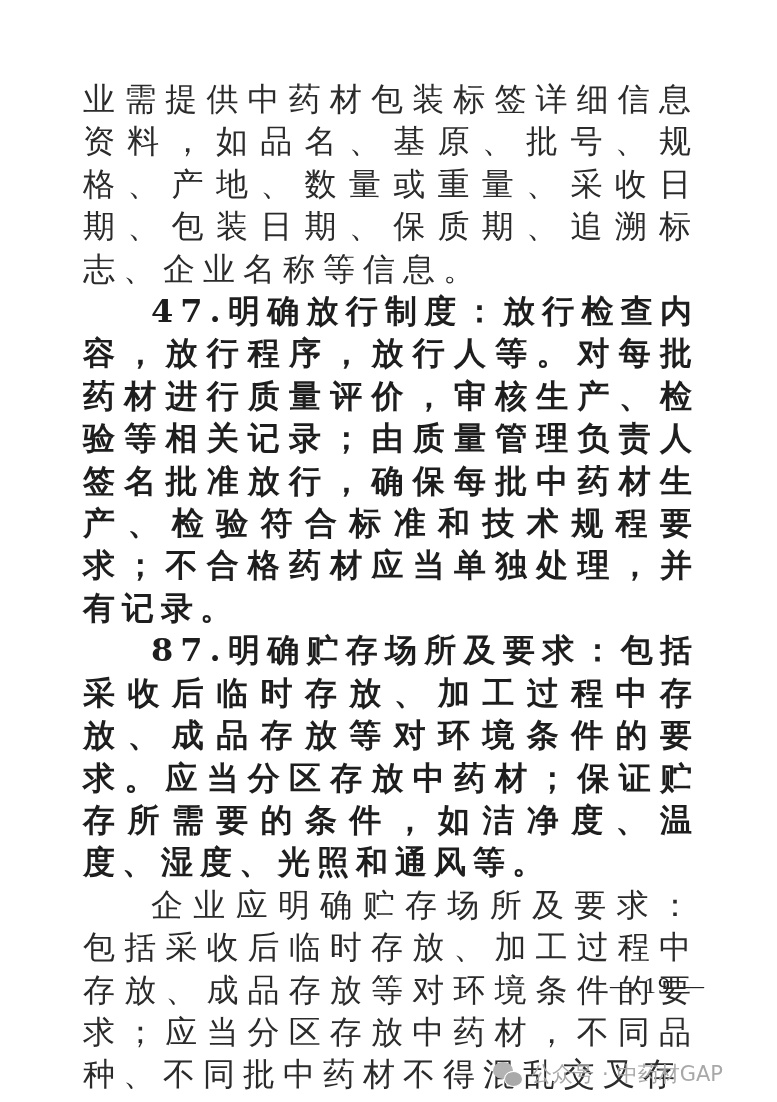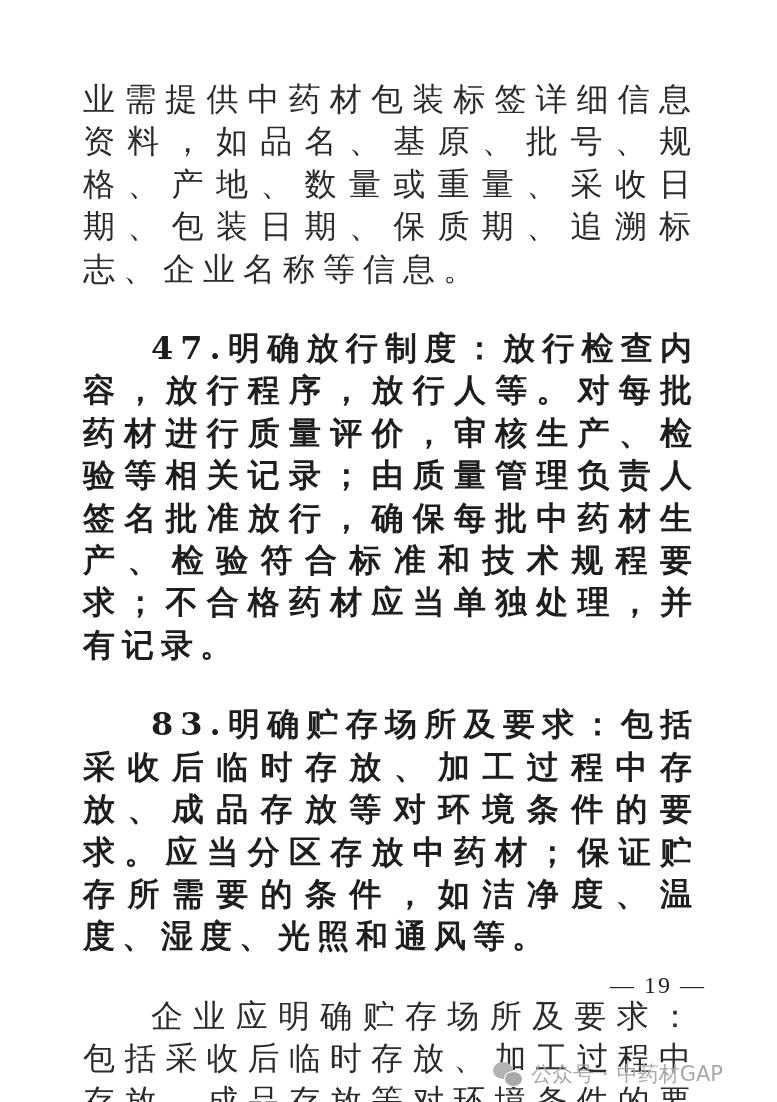--- a/index.html
+++ b/index.html
@@ -24,21 +24,21 @@
     .para {
       margin: 0;
       font-size: 32px;
       line-height: 42.4px;
       letter-spacing: 8px;
       text-align: justify;
       text-align-last: left;
       word-break: break-all;
       color: #2b2b2b;
     }
-    .para.indent { text-indent: 68px; margin-top: 37px; }
+    .para.indent { text-indent: 68px; }
     .para.bold { font-weight: bold; color: #1e1e1e; letter-spacing: 7px; }
     .page-number {
       position: absolute;
       top: 972px;
       left: 610px;
       font-family: "Liberation Serif", "DejaVu Serif", serif;
       font-size: 24px;
       color: #222;
       letter-spacing: 2px;
     }
@@ -66,21 +66,21 @@
     .wechat-icon .b1 { width: 20px; height: 17px; left: 0; top: 1px; }
     .wechat-icon .b2 { width: 17px; height: 14px; left: 11px; top: 10px; background: #a9a9a9; border: 1px solid #fff; }
     .wm-sep { margin: 0 8px; }
   </style>
 </head>
 <body>
 
 <div class="page">
   <p class="para">业需提供中药材包装标签详细信息资料，如品名、基原、批号、规格、产地、数量或重量、采收日期、包装日期、保质期、追溯标志、企业名称等信息。</p>
   <p class="para indent bold">47.明确放行制度：放行检查内容，放行程序，放行人等。对每批药材进行质量评价，审核生产、检验等相关记录；由质量管理负责人签名批准放行，确保每批中药材生产、检验符合标准和技术规程要求；不合格药材应当单独处理，并有记录。</p>
-  <p class="para indent bold">83.明确贮存场所及要求：包括采收后临时存放、加工过程中存放、成品存放等对环境条件的要求。应当分区存放中药材；保证贮存所需要的条件，如洁净度、温度、湿度、光照和通风等。</p>
+  <p class="para indent bold">87.明确贮存场所及要求：包括采收后临时存放、加工过程中存放、成品存放等对环境条件的要求。应当分区存放中药材；保证贮存所需要的条件，如洁净度、温度、湿度、光照和通风等。</p>
   <p class="para indent">企业应明确贮存场所及要求：包括采收后临时存放、加工过程中存放、成品存放等对环境条件的要求；应当分区存放中药材，不同品种、不同批中药材不得混乱交叉存</p>
 </div>
 
 <div class="page-number">— 19 —</div>
 
 <div class="watermark">
   <span class="wechat-icon">
     <span class="b1"></span>
       <span class="b2"></span>
   </span>

